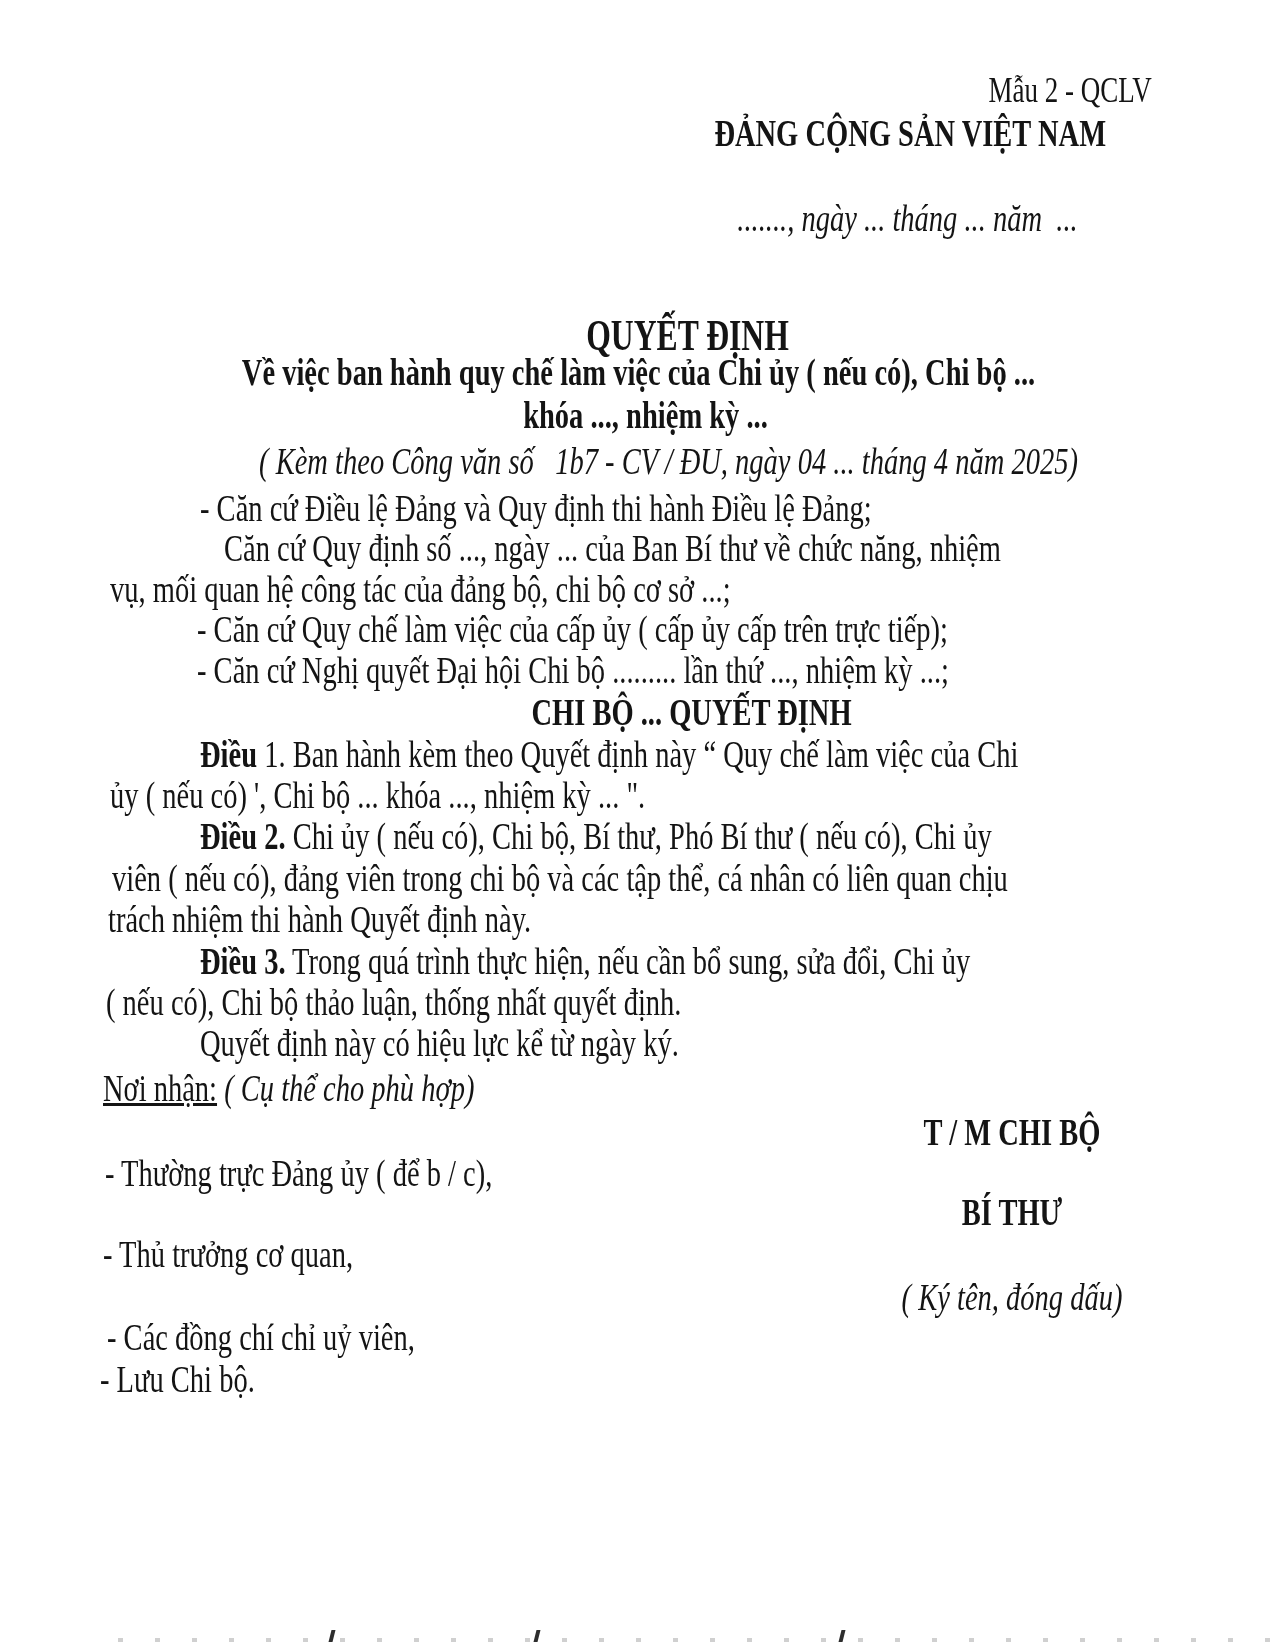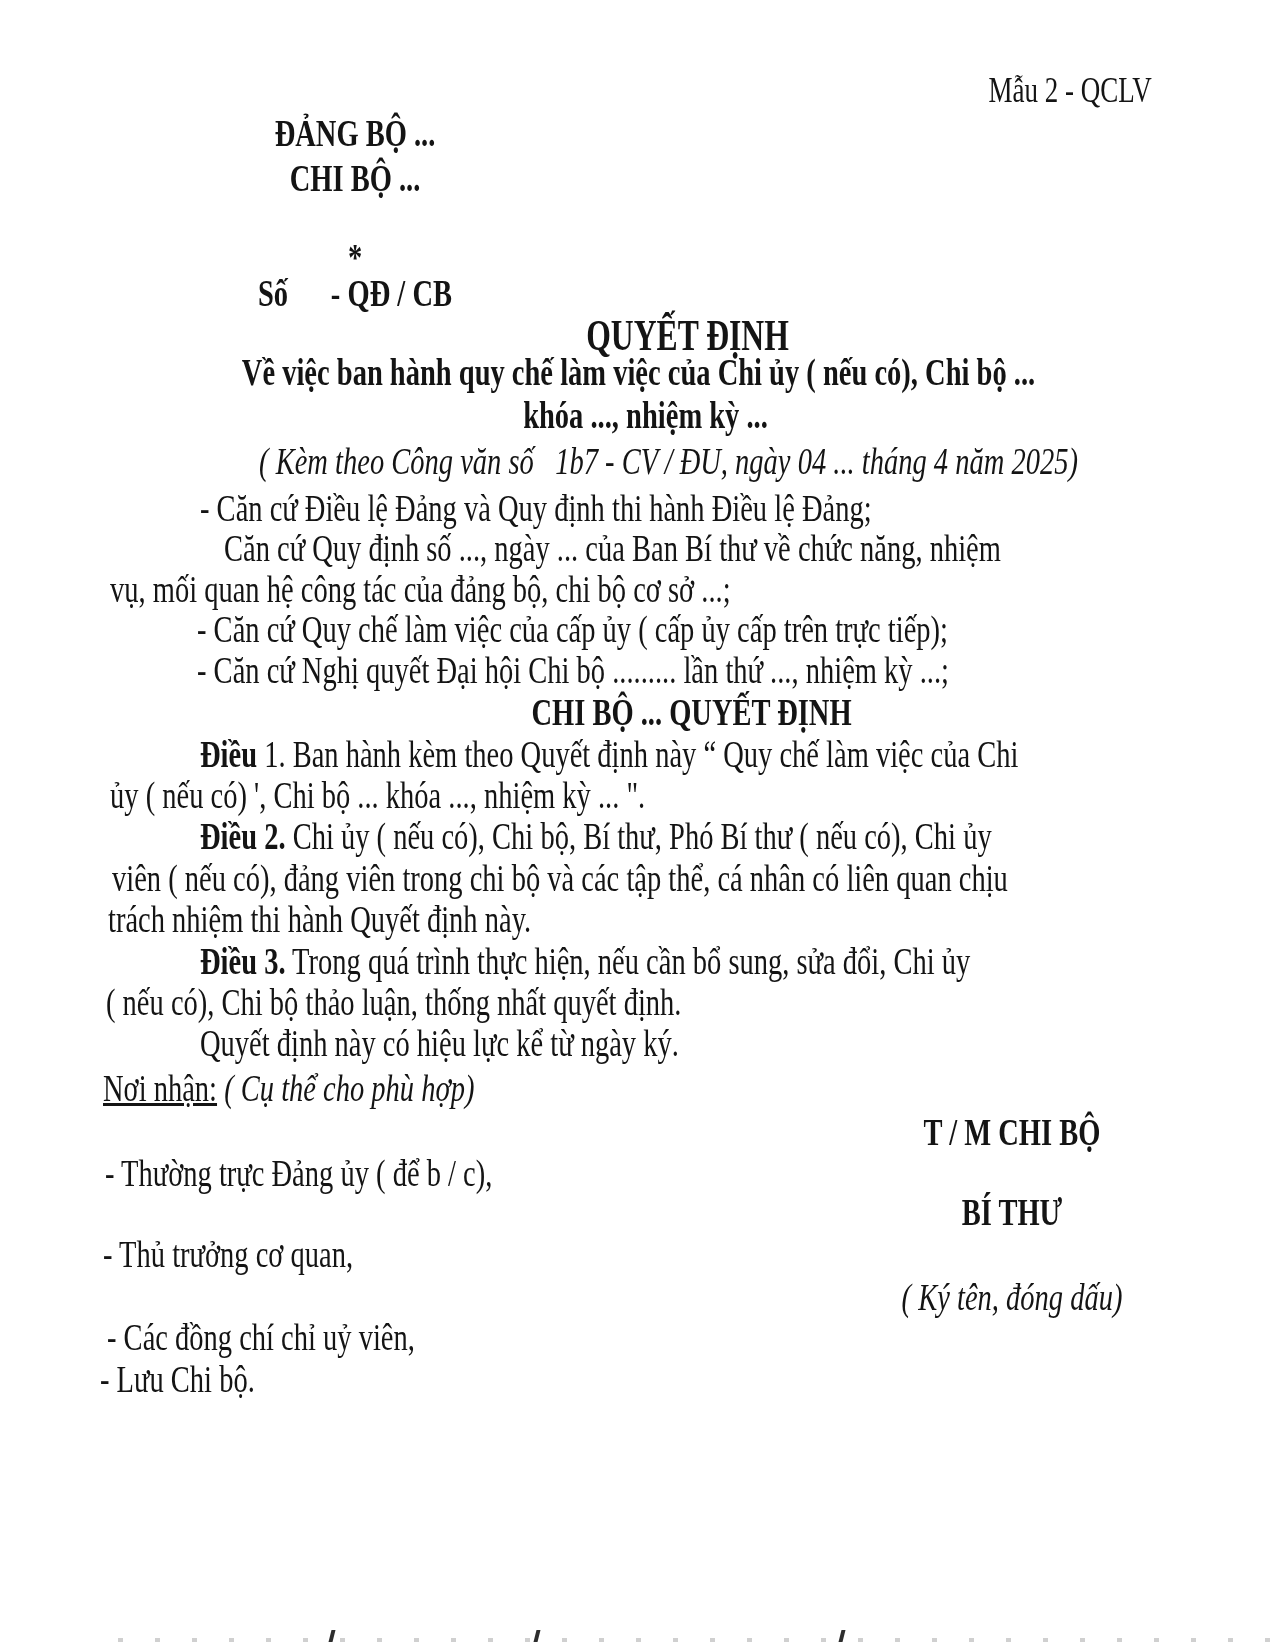--- a/index.html
+++ b/index.html
@@ -31,27 +31,25 @@
     background:repeating-linear-gradient(90deg,rgba(20,20,20,0.20) 0 5px,rgba(0,0,0,0) 5px 37px);}
   .cutoff .tick{position:absolute;bottom:0;width:4px;height:12px;background:#2d2d2d;transform:skewX(-14deg);}
 </style>
 </head>
 <body>
 
 <div class="page">
 
   <div class="form-label" style="top:70px;right:125px;">Mẫu 2 - QCLV</div>
 
-  <div class="hcol" style="left:170px;top:113px;width:370px;height:220px;">
-    <div class="ln b" style="top:0;">ĐẢNG BỘ ...</div>
-    <div class="ln b" style="top:45px;">CHI BỘ ...</div>
-    <div class="ln b" style="top:124px;">*</div>
-    <div class="ln b" style="top:160px;">Số      - QĐ / CB</div>
+
+  <div class="hcol" style="left:650px;top:113px;width:515px;height:130px;">
+    <div class="ln b" style="top:0;">ĐẢNG CỘNG SẢN VIỆT NAM</div>
+    <div class="ln i" style="top:85px;">......., ngày ... tháng ... năm  ...</div>
   </div>
-
 
   <div class="ln ctr b t-main" style="top:313px;left:49px;">QUYẾT ĐỊNH</div>
   <div class="ln ctr b" style="top:352px;left:0;">Về việc ban hành quy chế làm việc của Chi ủy ( nếu có), Chi bộ ...</div>
   <div class="ln ctr b" style="top:395px;left:7px;">khóa ..., nhiệm kỳ ...</div>
   <div class="ln ctr i" style="top:441px;left:30px;">( Kèm theo Công văn số   1b7 - CV / ĐU, ngày 04 ... tháng 4 năm 2025)</div>
 
   <div class="ln" style="top:488px;left:200px;">- Căn cứ Điều lệ Đảng và Quy định thi hành Điều lệ Đảng;</div>
   <div class="ln" style="top:528px;left:224px;">Căn cứ Quy định số ..., ngày ... của Ban Bí thư về chức năng, nhiệm</div>
   <div class="ln" style="top:569px;left:110px;">vụ, mối quan hệ công tác của đảng bộ, chi bộ cơ sở ...;</div>
   <div class="ln" style="top:609px;left:197px;">- Căn cứ Quy chế làm việc của cấp ủy ( cấp ủy cấp trên trực tiếp);</div>

